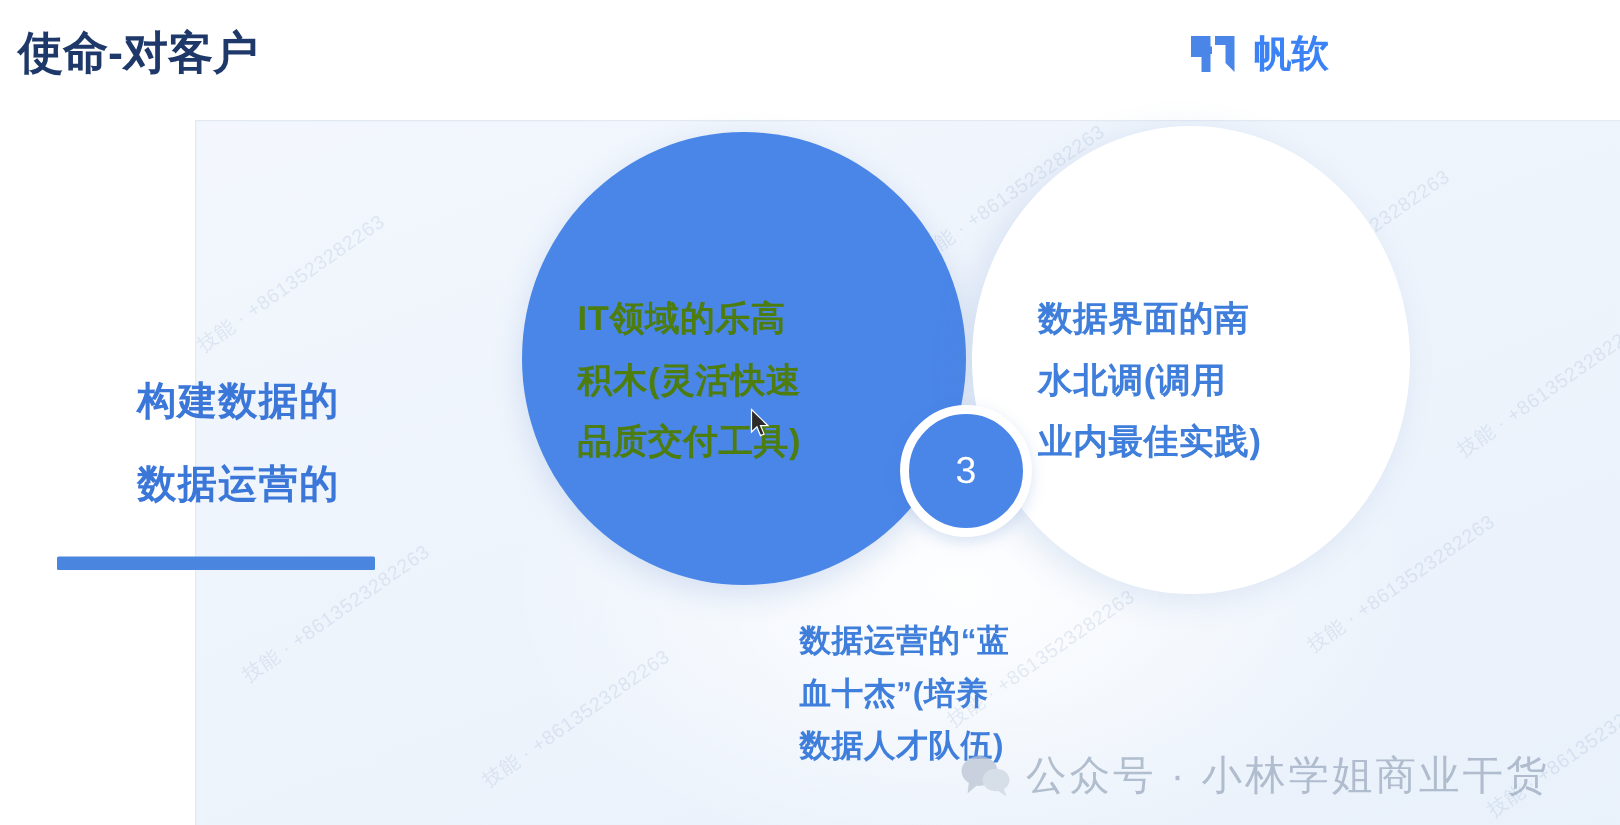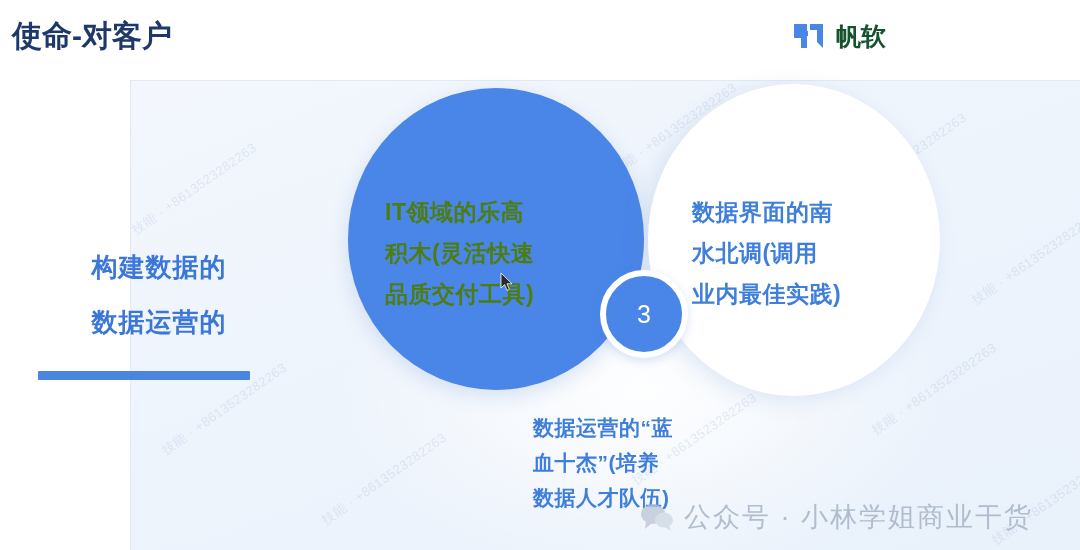--- a/index.html
+++ b/index.html
@@ -86,21 +86,21 @@
     position: absolute;
     right: 18px; top: 20px;
     display: flex;
     align-items: center;
     gap: 8px;
   }
   .logo-mark { display: block; }
   .logo-text {
     font-size: 25px;
     font-weight: 700;
-    color: #14532d;
+    color: #3b82f6;
     line-height: 30px;
   }
 
   
   .left-title {
     position: absolute;
     left: 24px; top: 240px;
     width: 270px;
     font-size: 26px;
     font-weight: 700;

